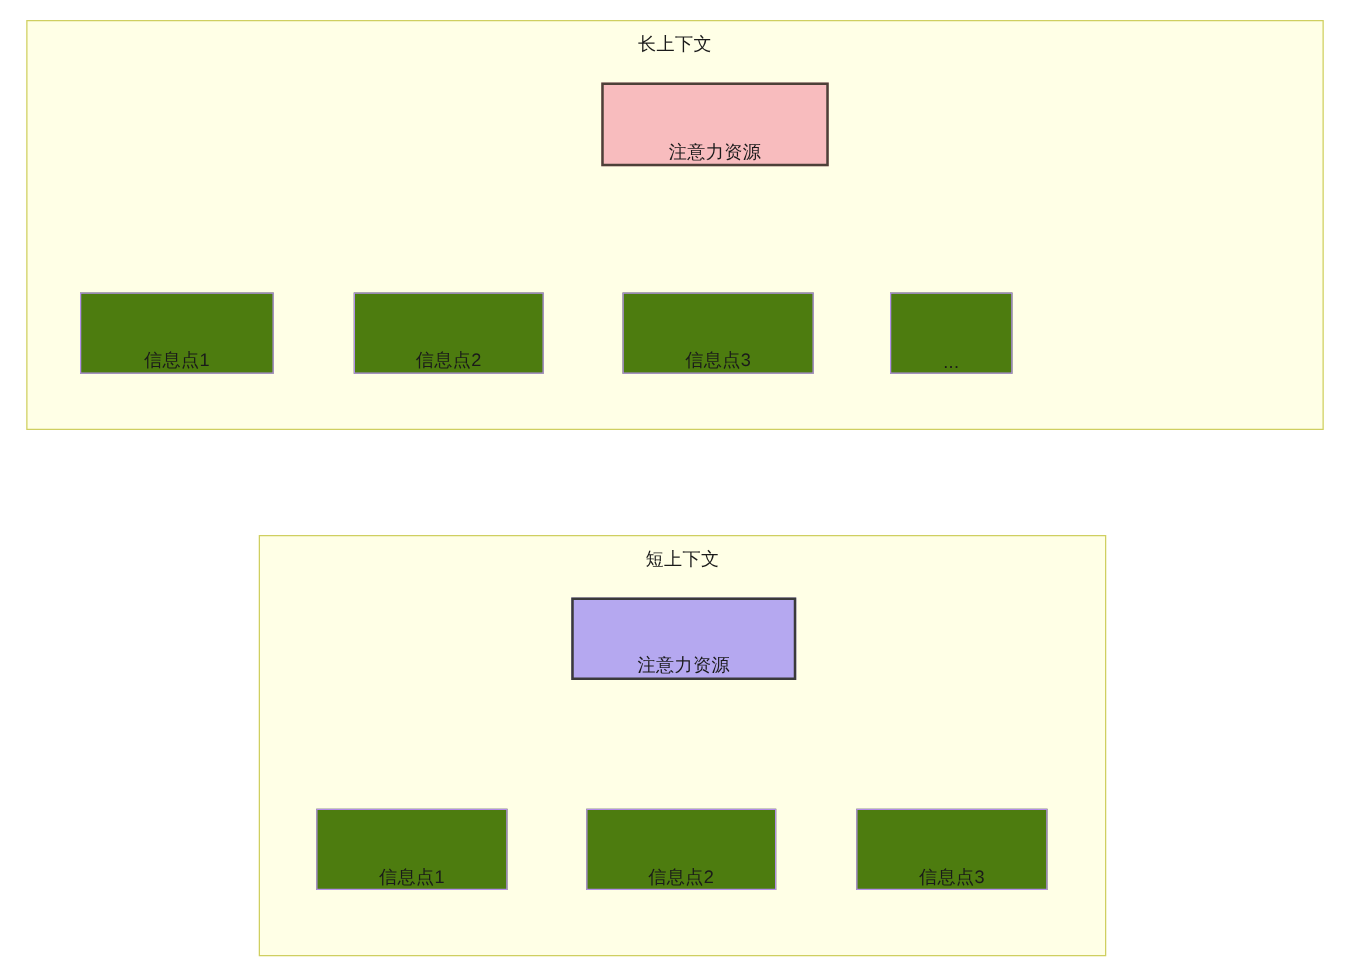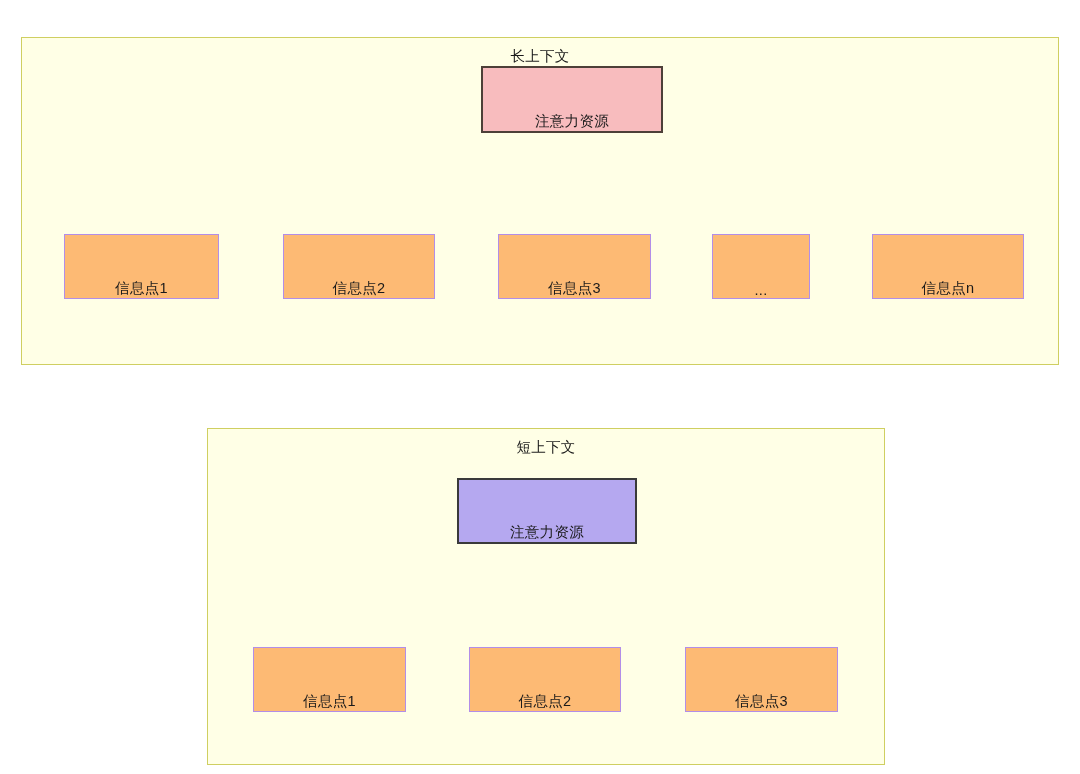--- a/index.html
+++ b/index.html
@@ -25,21 +25,21 @@
 
   
   .group-box {
     position: absolute;
     background: #ffffe6;
     border: 1px solid #cfcf61;
     box-sizing: border-box;
   }
   #group-long {
     left: 21px;
-    top: 37px;
+    top: 16px;
     width: 1038px;
     height: 328px;
   }
   #group-short {
     left: 207px;
     top: 428px;
     width: 678px;
     height: 337px;
     padding-left: 26px;
   }
@@ -69,21 +69,21 @@
   }
   .node-attention-red {
     background: #f8bcbe;
     border: 2px solid #4d4038;
   }
   .node-attention-purple {
     background: #b5a8f0;
     border: 2px solid #3a3a3a;
   }
   .node-info {
-    background: #fdba74;
+    background: #4d7c0f;
     border: 1.6px solid #b28ee8;
   }
 
   
   #arrows {
     position: absolute;
     left: 0;
     top: 0;
     width: 1080px;
     height: 774px;
@@ -135,23 +135,20 @@
   </div>
 
   <div class="node node-info" style="left:498px; top:234px; width:153px; height:65px;">
     <span>信息点3</span>
   </div>
 
   <div class="node node-info" style="left:712px; top:234px; width:98px; height:65px;">
     <span>...</span>
   </div>
 
-  <div class="node node-info" style="left:872px; top:234px; width:152px; height:65px;">
-    <span>信息点n</span>
-  </div>
 
   <div class="group-box" id="group-short">
     <div class="group-title">短上下文</div>
   </div>
 
   <div class="node node-attention-purple" style="left:457px; top:478px; width:180px; height:66px;">
     <span>注意力资源</span>
   </div>
 
   <div class="node node-info" style="left:253px; top:647px; width:153px; height:65px;">

